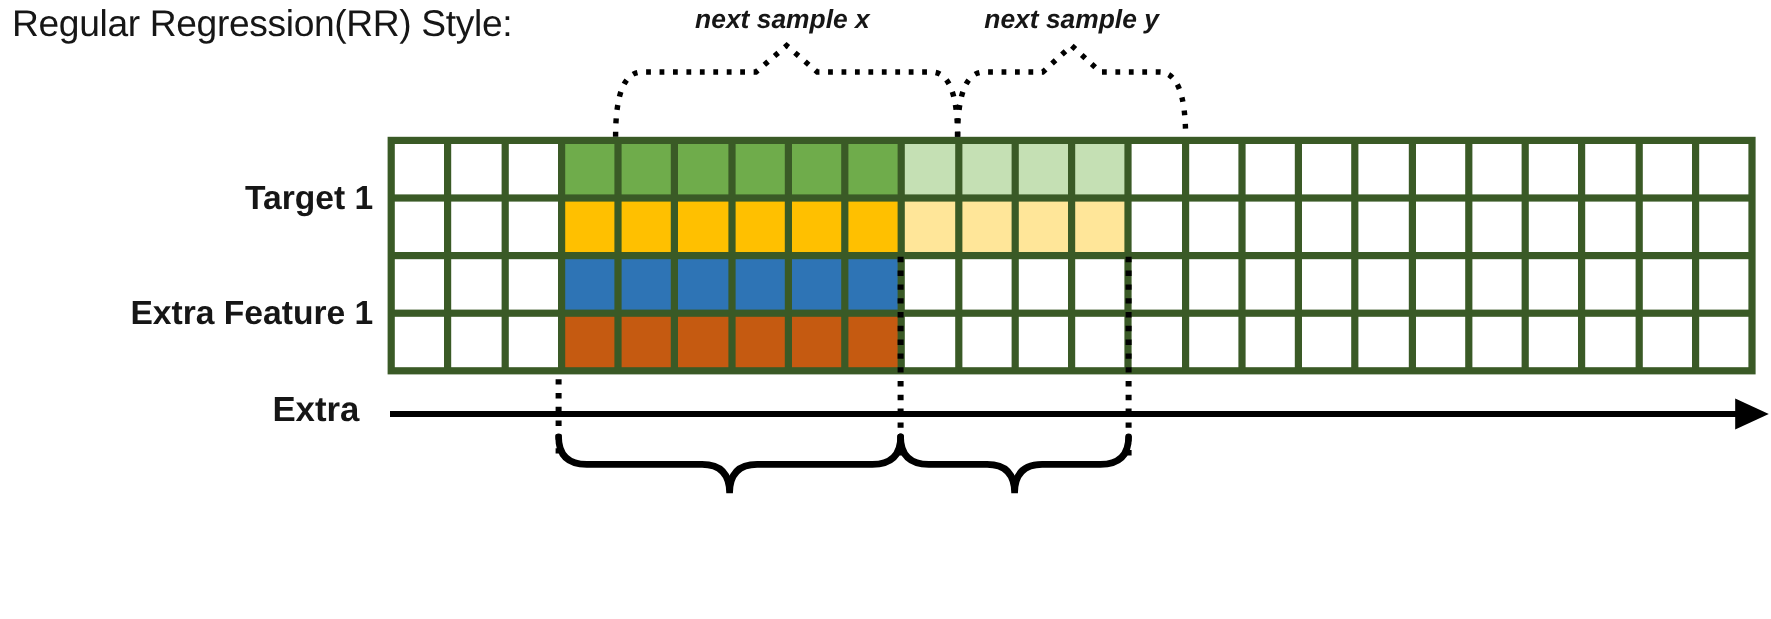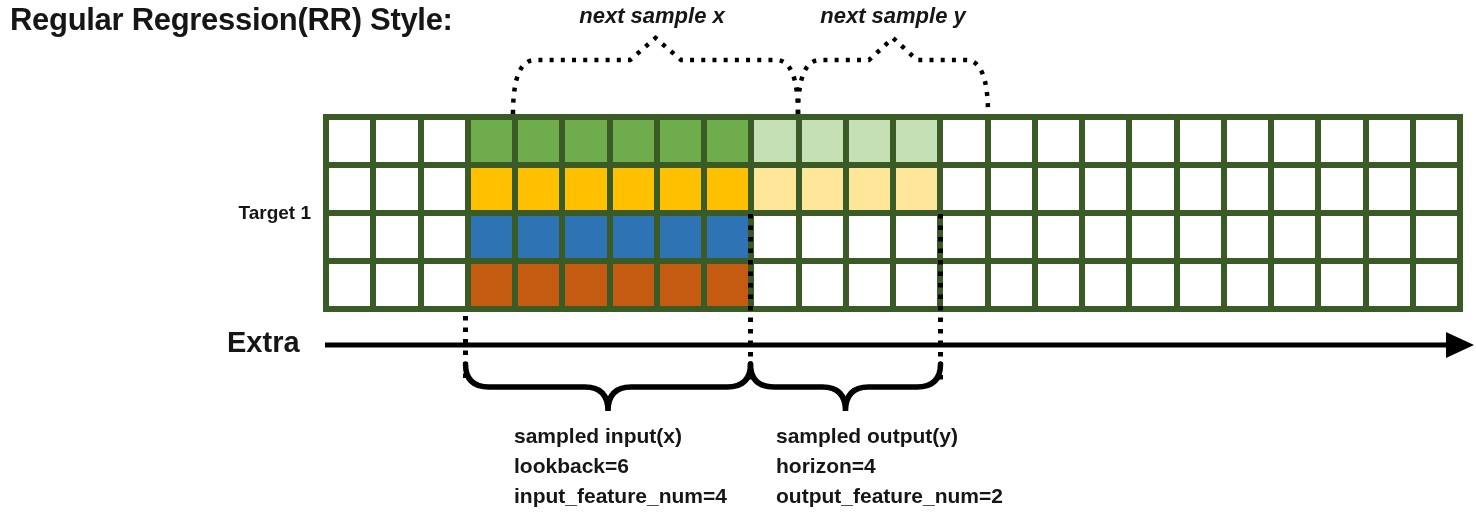--- a/index.html
+++ b/index.html
@@ -10,21 +10,21 @@
     background: #ffffff;
     font-family: "Liberation Sans", sans-serif;
     color: #161616;
     overflow: hidden;
   }
   .title {
     position: absolute;
     left: 10px;
     top: 2px;
     font-size: 31px;
-    font-weight: bold;
+    font-weight: normal;
     letter-spacing: -0.3px;
     white-space: nowrap;
   }
   .top-label {
     position: absolute;
     top: 3px;
     width: 240px;
     text-align: center;
     font-size: 22px;
     font-weight: bold;
@@ -43,21 +43,21 @@
     flex-direction: column;
     gap: 6px;
     padding: 6px 0;
     box-sizing: border-box;
   }
   .row-label {
     flex: 1;
     display: flex;
     align-items: center;
     justify-content: flex-end;
-    font-size: 19px;
+    font-size: 28px;
     font-weight: bold;
     white-space: nowrap;
   }
   #grid {
     position: absolute;
     left: 323px;
     top: 114px;
     width: 1140px;
     height: 198px;
     display: grid;
@@ -121,20 +121,21 @@
 
 <div class="canvas">
 
   <div class="title">Regular Regression(RR) Style:</div>
 
   <div class="top-label x">next sample x</div>
   <div class="top-label y">next sample y</div>
 
   <div id="row-labels">
       <div class="row-label">Target 1</div>
+      <div class="row-label">Extra Feature 1</div>
     </div>
 
   <div id="grid">
       <div class="cell" style="background: rgb(255, 255, 255);"></div>
       <div class="cell" style="background: rgb(255, 255, 255);"></div>
       <div class="cell" style="background: rgb(255, 255, 255);"></div>
       <div class="cell" style="background: rgb(111, 172, 75);"></div>
       <div class="cell" style="background: rgb(111, 172, 75);"></div>
       <div class="cell" style="background: rgb(111, 172, 75);"></div>
       <div class="cell" style="background: rgb(111, 172, 75);"></div>
@@ -236,25 +237,15 @@
     <path class="brace-dotted" d="M 798 114 Q 798 60 820 60 L 869 60 L 893 38 L 917 60 L 966 60 Q 988 60 988 114"></path>
     <line class="vline-dotted" x1="465.5" y1="316" x2="465.5" y2="382"></line>
     <line class="vline-dotted" x1="750.5" y1="214" x2="750.5" y2="382"></line>
     <line class="vline-dotted" x1="940.5" y1="214" x2="940.5" y2="382"></line>
     <line class="arrow-line" x1="325" y1="345" x2="1450" y2="345"></line>
     <polygon class="arrow-head" points="1446,332 1474,345 1446,358"></polygon>
     <path class="brace-solid" d="M 465.5 364 Q 465.5 387 489 387 L 585 387 Q 608 387 608 411 Q 608 387 631 387 L 727 387 Q 750.5 387 750.5 364"></path>
     <path class="brace-solid" d="M 750.5 364 Q 750.5 387 774 387 L 822.5 387 Q 845.5 387 845.5 411 Q 845.5 387 868.5 387 L 917 387 Q 940.5 387 940.5 364"></path>
   </svg>
 
-  <div class="bottom-block input">
-    <div>sampled input(x)</div>
-    <div>lookback=6</div>
-    <div>input_feature_num=4</div>
-  </div>
-
-  <div class="bottom-block output">
-    <div>sampled output(y)</div>
-    <div>horizon=4</div>
-    <div>output_feature_num=2</div>
-  </div>
+
 
 </div>
 
 </body></html>

